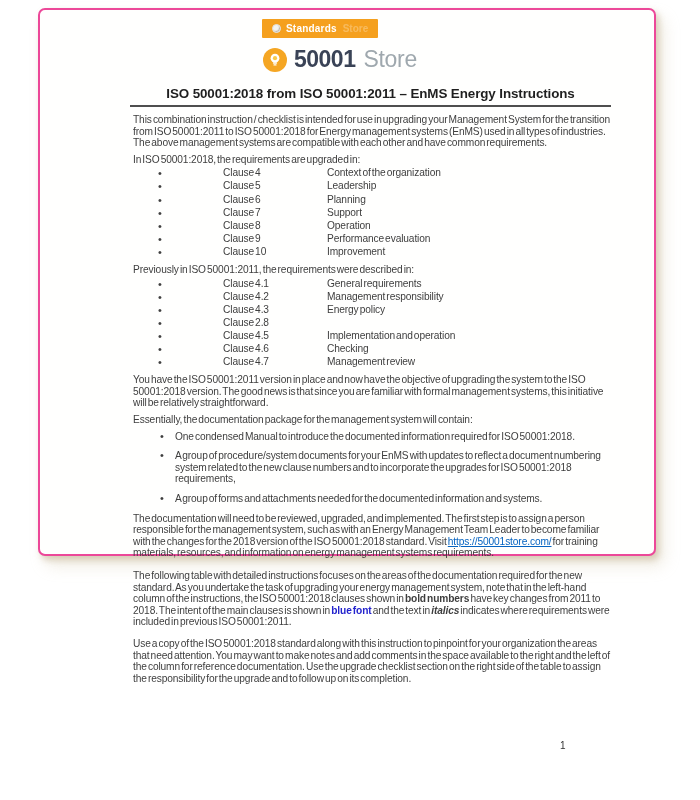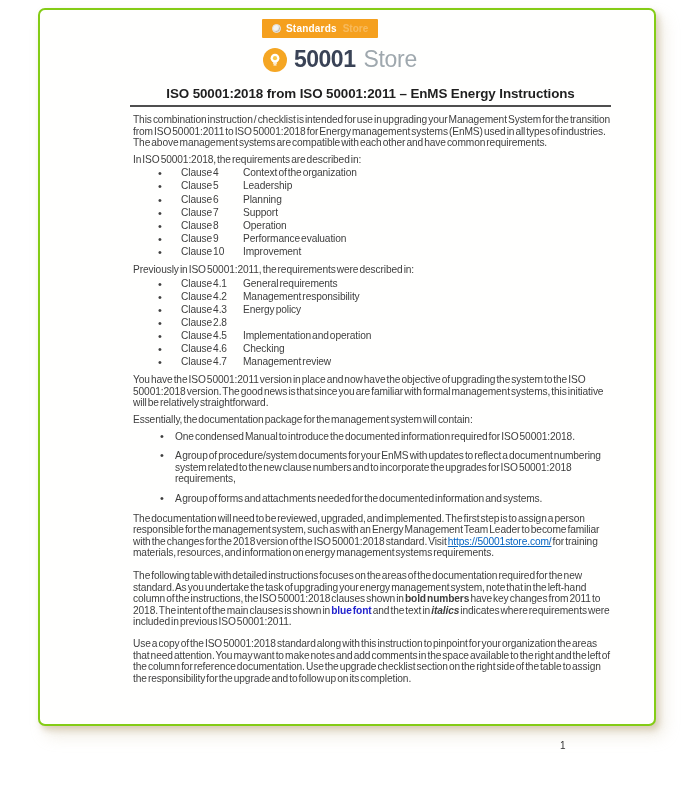--- a/index.html
+++ b/index.html
@@ -1,22 +1,22 @@
 <!DOCTYPE html>
 <html><head>
 <meta charset="utf-8">
 <style>
   * { box-sizing: border-box; margin: 0; padding: 0; }
   html, body { width: 700px; height: 800px; background: #ffffff; overflow: hidden;
     font-family: "Liberation Sans", sans-serif; }
 
   .page-frame {
-    position: absolute; left: 38px; top: 8px; width: 618px; height: 718px;
+    position: absolute; left: 38px; top: 8px; width: 618px; height: 548px;
     background: #fffffe;
-    border: 2px solid #84cc16; border-radius: 7px;
+    border: 2px solid #ec4899; border-radius: 7px;
     box-shadow: 3px 4px 6px rgba(182,162,122,0.45), 8px 10px 16px rgba(205,190,155,0.28);
   }
 
   
   .banner {
     display: inline-flex; align-items: center; gap: 5px;
     margin: 9px 0 0 222px; height: 19px; padding: 0 10px;
     background: #f5a01e; border-radius: 1px;
   }
   .banner .orb {
@@ -45,21 +45,21 @@
     margin: 7px 0 0 93px; width: 478px;
     font-size: 10.2px; line-height: 11.6px; color: #3e3e3e;
     letter-spacing: -0.12px; word-spacing: -1.6px;
   }
   .doc-body p { margin: 0 0 5px; }
   p.lead { margin-bottom: 2px; }
   p.p-doc { margin-top: 2px; margin-bottom: 11px; }
   p.p-table { margin-bottom: 10px; }
 
   .clause-list { margin: 2px 0 5px; }
-  .clause-row { display: flex; line-height: 12.1px; }
+  .clause-row { display: flex; line-height: 12.1px; gap: 42px; }
   .clause-row .b { width: 23px; margin-left: 25px; text-align: left; color: #3e3e3e; }
   .clause-row .b::before { content: "•"; font-size: 11px; }
   .clause-row .cl { width: 62px; }
   .clause-row .ct { flex: 1; }
 
   .doc-bullet { position: relative; padding-left: 42px; margin: 0 0 8px; }
   .doc-bullet::before { content: "•"; position: absolute; left: 27px; top: 0; font-size: 11px; }
 
   .bold { font-weight: bold; }
   .blue { font-weight: bold; color: #2323cd; }
@@ -92,21 +92,21 @@
     <span class="num">50001</span>
       <span class="word">Store</span>
   </div>
 
   <div class="doc-title">ISO 50001:2018 from ISO 50001:2011 – EnMS Energy Instructions</div>
 
   <div class="doc-body">
 
     <p>This combination instruction / checklist is intended for use in upgrading your Management System for the transition from ISO 50001:2011 to ISO 50001:2018 for Energy management systems (EnMS) used in all types of industries. The above management systems are compatible with each other and have common requirements.</p>
 
-    <p class="lead">In ISO 50001:2018, the requirements are described in:</p>
+    <p class="lead">In ISO 50001:2018, the requirements are upgraded in:</p>
 
     <div class="clause-list">
       <div class="clause-row">
           <span class="b"></span>
           <span class="cl">Clause 4</span>
           <span class="ct">Context of the organization</span>
         </div>
       <div class="clause-row">
           <span class="b"></span>
           <span class="cl">Clause 5</span>

